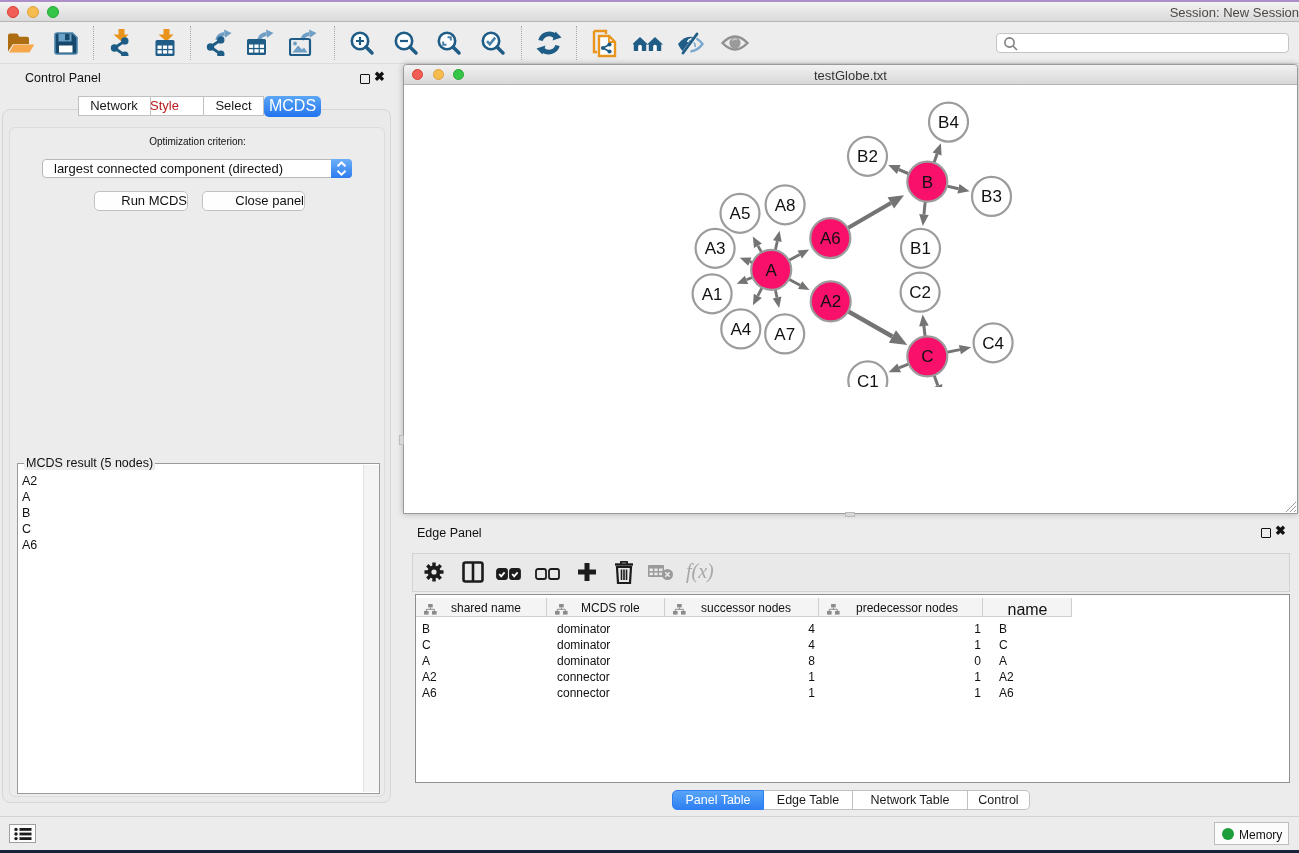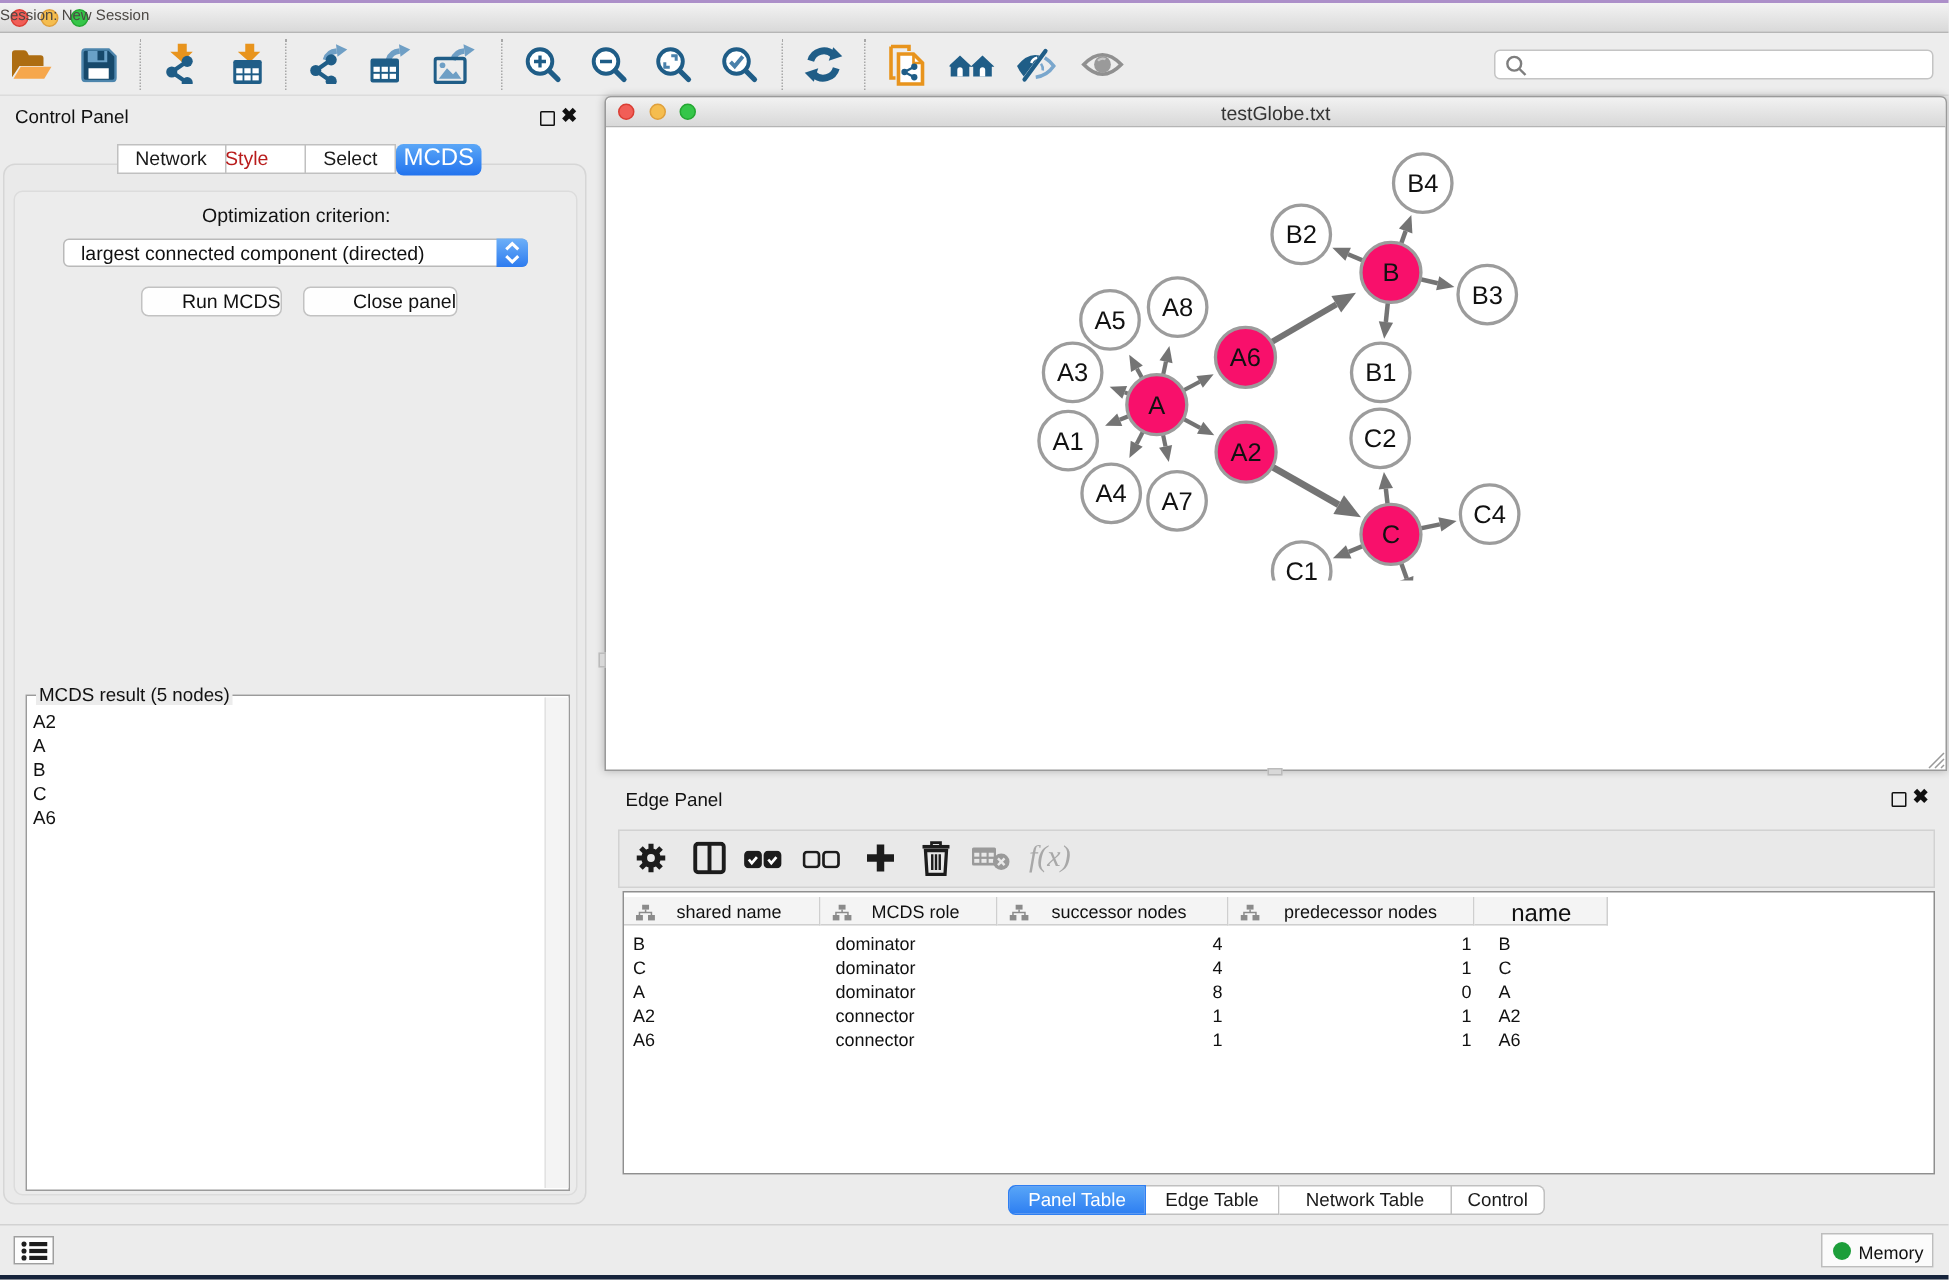--- a/index.html
+++ b/index.html
@@ -5,21 +5,21 @@
 #root { position:relative; width:1299px; height:853px; }
 .ptitle { position:absolute; font-size:12.5px; color:#111; }
 .btn { position:absolute; background:#fefefe; border:1px solid #c2c2c2; border-radius:5px; box-sizing:border-box; text-align:right; font-size:13px; line-height:18px; color:#111; }
 </style></head><body>
 <div id="root">
 <div style="position:absolute;left:0;top:0;width:1299px;height:2px;background:#ac8fc9"></div>
 <div style="position:absolute;left:0;top:2px;width:1299px;height:19px;background:linear-gradient(#f3f3f3,#d9d9d9);border-bottom:1px solid #b6b6b6"></div>
 <div style="position:absolute;left:6.9px;top:5.8px;width:12px;height:12px;border-radius:50%;background:#f15e57;border:1px solid #da3e34;box-sizing:border-box"></div>
     <div style="position:absolute;left:26.9px;top:5.8px;width:12px;height:12px;border-radius:50%;background:#f5bd4f;border:1px solid #dfa03c;box-sizing:border-box"></div>
     <div style="position:absolute;left:46.9px;top:5.8px;width:12px;height:12px;border-radius:50%;background:#35c649;border:1px solid #24a732;box-sizing:border-box"></div>
-<div style="position:absolute;left:0;top:5px;width:1299px;text-align:left;font-size:10px;color:#4c4844">Session: New Session</div>
+<div style="position:absolute;left:0;top:5px;width:1299px;text-align:right;font-size:13px;color:#4c4844">Session: New Session</div>
 <div style="position:absolute;left:0;top:22px;width:1299px;height:41px;background:#ededed;border-bottom:1px solid #dcdcdc"></div>
 <div style="position:absolute;left:7px;top:32px;width:28px;height:22px"><svg width="28" height="22" viewBox="0 0 28 22" style="">
         <path d="M1 19.5 V3.5 Q1 1.5 3 1.5 H9 Q10.5 1.5 11.2 2.8 L12.2 4.8 H20 Q22 4.8 22 6.8 V12 H6 L1 19.5 Z" fill="#ad6d12"></path>
 <path d="M6.8 12.5 H27.3 L22.5 20.5 H2 Z" fill="#f6a74c"></path>
       </svg></div>
     <div style="position:absolute;left:54px;top:32px;width:24px;height:23px"><svg width="24" height="23" viewBox="0 0 24 23" style="">
         <path d="M1 3 Q1 1 3 1 H18.5 L23 5.5 V20 Q23 22 21 22 H3 Q1 22 1 20 Z" fill="#16496b" stroke="#4e86ad" stroke-width="1.6"></path>
 <path d="M4.5 2 H17.5 V9.5 H4.5 Z" fill="#69a1c7"></path>
 <rect x="11" y="2" width="4.5" height="6.2" fill="#16496b"></rect>
 <rect x="5" y="13.5" width="13.5" height="7" fill="#fff"></rect>
@@ -153,33 +153,33 @@
     <div style="position:absolute;left:93px;top:26px;width:0;height:34px;border-left:1px dotted #a8a8a8"></div>
     <div style="position:absolute;left:190px;top:26px;width:0;height:34px;border-left:1px dotted #a8a8a8"></div>
     <div style="position:absolute;left:334px;top:26px;width:0;height:34px;border-left:1px dotted #a8a8a8"></div>
     <div style="position:absolute;left:521px;top:26px;width:0;height:34px;border-left:1px dotted #a8a8a8"></div>
     <div style="position:absolute;left:576px;top:26px;width:0;height:34px;border-left:1px dotted #a8a8a8"></div>
     <div style="position:absolute;left:996px;top:33px;width:293px;height:20px;background:#fff;border:1px solid #c4c4c4;border-radius:4px;box-sizing:border-box"></div>
     <div style="position:absolute;left:1003px;top:36px;width:16px;height:16px"><svg width="16" height="16" viewBox="0 0 16 16" style="">
         <circle cx="6.5" cy="6.5" r="4.6" fill="none" stroke="#7e7e7e" stroke-width="1.6"></circle>
 <path d="M10 10 L14 14" stroke="#7e7e7e" stroke-width="1.6"></path>
       </svg></div>
-<div class="ptitle" style="left:10px;top:71px">Control Panel</div>
+<div class="ptitle" style="left:25px;top:71px">Control Panel</div>
     <div style="position:absolute;left:360px;top:74px;width:8px;height:8px;border:1.6px solid #111;border-radius:1px"></div>
     <div style="position:absolute;left:374px;top:69px;width:16px;height:16px;font-weight:bold;font-size:13px;color:#111">✖</div>
     <div style="position:absolute;left:2px;top:109px;width:389px;height:694px;background:#eaeaea;border:1px solid #d6d6d6;box-sizing:border-box;border-radius:8px"></div>
     <div style="position:absolute;left:9px;top:127px;width:376px;height:670px;background:#ececec;border:1px solid #dcdcdc;box-sizing:border-box;border-radius:6px"></div>
     <div style="position:absolute;left:78px;top:96px;width:186px;height:20px;background:#fff;border:1px solid #c0c0c0;box-sizing:border-box"></div>
     <div style="position:absolute;left:150px;top:96px;width:1px;height:20px;background:#c0c0c0"></div>
     <div style="position:absolute;left:203px;top:96px;width:1px;height:20px;background:#c0c0c0"></div>
     <div style="position:absolute;left:78px;top:96px;width:72px;height:20px;text-align:center;font-size:13px;line-height:20px;color:#1a1a1a">Network</div>
     <div style="position:absolute;left:138px;top:96px;width:53px;height:20px;text-align:center;font-size:13px;line-height:20px;color:#b91c1c">Style</div>
     <div style="position:absolute;left:203px;top:96px;width:61px;height:20px;text-align:center;font-size:13px;line-height:20px;color:#1a1a1a">Select</div>
     <div style="position:absolute;left:264px;top:96px;width:57px;height:21px;background:linear-gradient(#5ba7f7,#2273ee);border-radius:5px;text-align:center;font-size:16px;line-height:20px;color:#fff">MCDS</div>
-    <div style="position:absolute;left:0px;top:136px;width:395px;text-align:center;font-size:13px;color:#111">Optimization criterion:</div>
+    <div style="position:absolute;left:0px;top:136px;width:395px;text-align:center;font-size:10px;color:#111">Optimization criterion:</div>
     <div style="position:absolute;left:42px;top:159px;width:310px;height:19px;background:#fff;border:1px solid #b9b9b9;border-radius:4px;box-sizing:border-box"></div>
     <div style="position:absolute;left:54px;top:161px;font-size:13px;color:#111">largest connected component (directed)</div>
     <div style="position:absolute;left:331px;top:159px;width:21px;height:19px;background:linear-gradient(#6db0f8,#2d7bef);border-radius:0 4px 4px 0;box-sizing:border-box"></div>
     <svg width="21" height="19" viewBox="0 0 21 19" style="position:absolute;left:331px;top:159px">
 <path d="M6.5 7.2 L10.5 3.4 14.5 7.2" stroke="#fff" stroke-width="2" fill="none"></path>
 <path d="M6.5 11.8 L10.5 15.6 14.5 11.8" stroke="#fff" stroke-width="2" fill="none"></path>
     </svg>
     <div class="btn" style="left:94px;top:191px;width:94px;height:20px">Run MCDS</div>
     <div class="btn" style="left:202px;top:191px;width:103px;height:20px">Close panel</div>
     <div style="position:absolute;left:17px;top:463px;width:363px;height:331px;background:#fff;border:1px solid #9b9b9b;box-sizing:border-box"></div>

